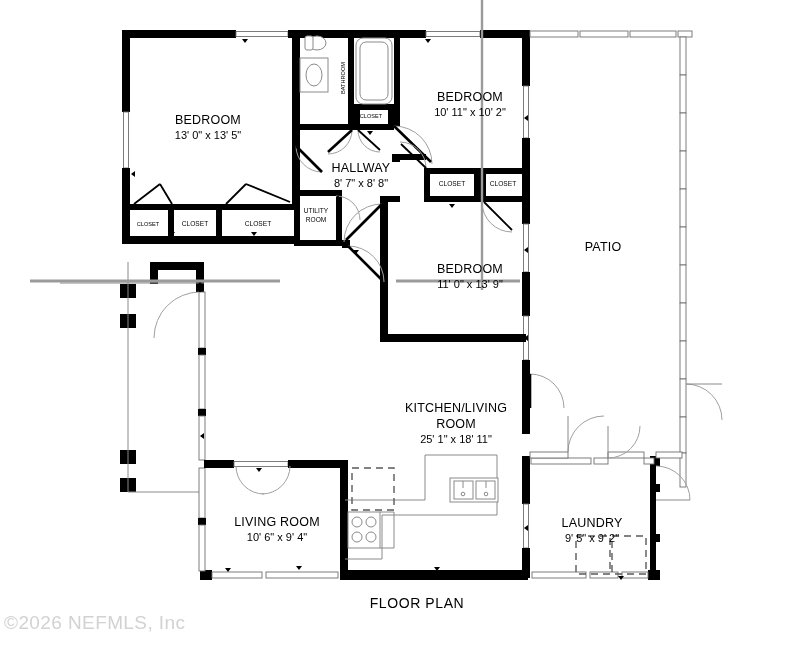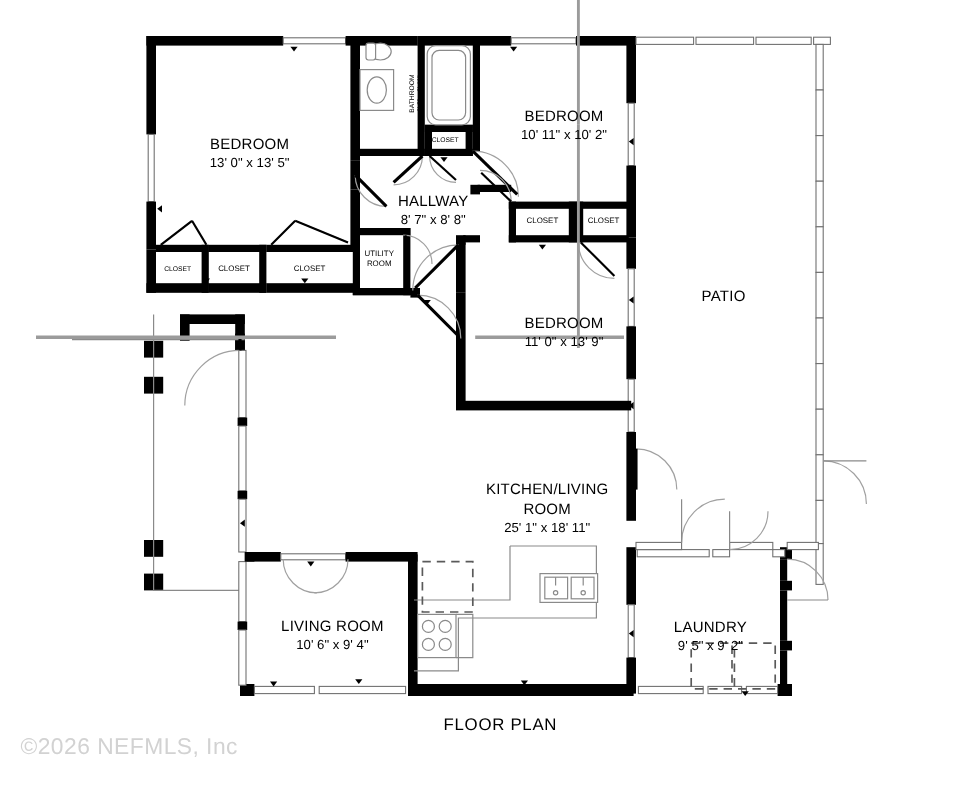--- a/index.html
+++ b/index.html
@@ -78,21 +78,20 @@
   .watermark {
     position: absolute;
     left: 4px;
     top: 612px;
     font-family: "Liberation Sans", sans-serif;
     font-size: 19px;
     color: #d2d2d2;
     letter-spacing: 0.4px;
     white-space: nowrap;
     user-select: none;
-    margin-left: 13px;
   }
 </style>
 </head>
 <body>
 
 <div id="plan-root">
 
   <svg class="floorplan" viewBox="0 0 800 655" xmlns="http://www.w3.org/2000/svg">
 
     <g>

